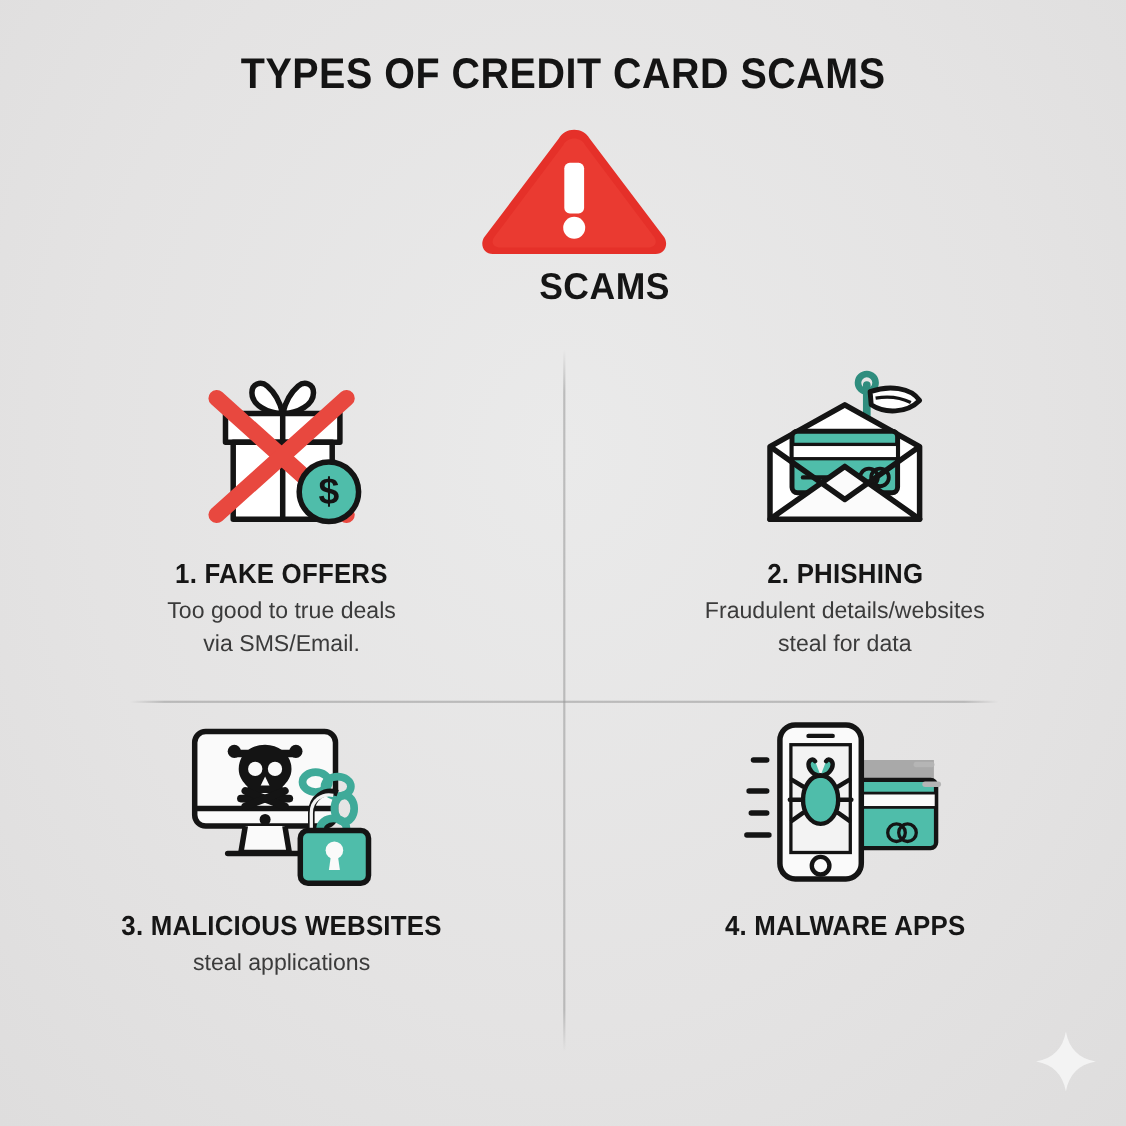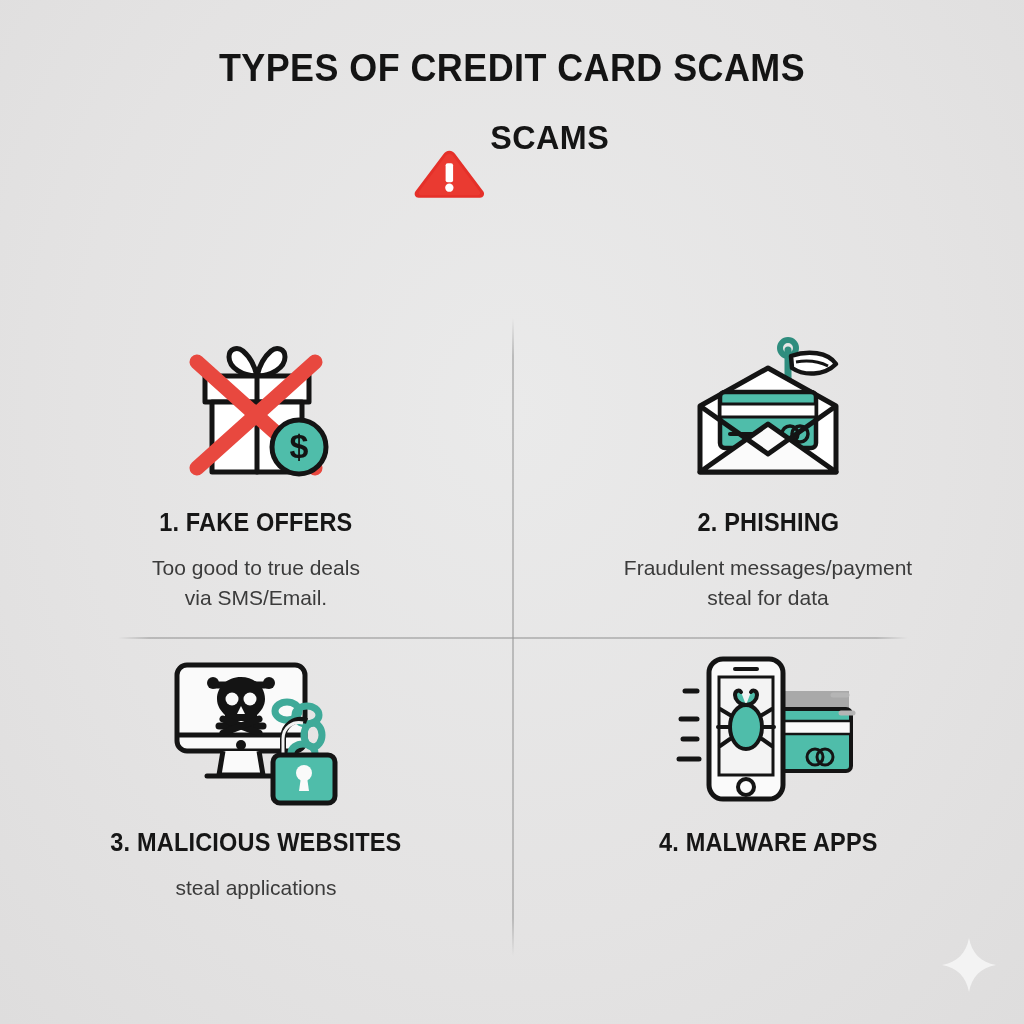--- a/index.html
+++ b/index.html
@@ -24,21 +24,21 @@
     font-weight:700;
     letter-spacing:.5px;
     color:#141414;
     transform:scaleX(.92);
     font-family:"Liberation Sans", sans-serif;
   }
   .hero{
     position:absolute; left:50%; top:112px;
     transform:translateX(-50%);
     width:200px; height:180px;
-    display:flex; flex-direction:row; align-items:flex-start;
+    display:flex; flex-direction:column; align-items:flex-end;
   }
   .hero-label{
     margin-top:6px;
     font-size:34px; font-weight:700; color:#151515;
     letter-spacing:.5px;
     transform:scaleX(.95);
   }
 
   
   .v-divider{
@@ -77,21 +77,21 @@
     height:150px; width:190px;
     display:flex; align-items:center; justify-content:center;
   }
   .cell-title{
     margin-top:24px;
     font-size:25px; font-weight:700; color:#161616;
     letter-spacing:.2px; text-align:center;
     transform:scaleX(.94);
   }
   .cell-desc{
-    margin-top:16px;
+    margin-top:4px;
     font-size:21px; color:#3b3b3b; line-height:1.42;
     text-align:center; max-width:330px;
   }
   .cell-desc span{ display:block; }
 
   
   .sparkle{
     position:absolute; right:26px; bottom:30px;
     width:58px; height:58px; opacity:.85;
   }
@@ -168,21 +168,21 @@
           <line x1="52" y1="102" x2="82" y2="102" stroke="#141414" stroke-width="4" stroke-linecap="round"></line>
           <circle cx="112" cy="102" r="8" fill="none" stroke="#141414" stroke-width="3.5"></circle>
           <circle cx="122" cy="102" r="8" fill="none" stroke="#141414" stroke-width="3.5"></circle>
 
           <path d="M22 140 L90 92 L158 140 Z" fill="#fbfbfb" stroke="#141414" stroke-width="5" stroke-linejoin="round"></path>
           <path d="M22 74 L90 122 L158 74" fill="none" stroke="#141414" stroke-width="5" stroke-linejoin="round"></path>
         </svg>
       </div>
       <div class="cell-title">2. PHISHING</div>
       <div class="cell-desc">
-        <span>Fraudulent messages/payment</span>
+        <span>Fraudulent details/websites</span>
         <span>steal for data</span>
       </div>
     </div>
 
     <div class="cell">
       <div class="cell-icon">
         <svg width="190" height="160" viewBox="0 0 190 160">
 
           <rect x="16" y="16" width="128" height="86" rx="10" fill="#fafafa" stroke="#141414" stroke-width="5"></rect>
           <path d="M16 86 L144 86" stroke="#141414" stroke-width="5"></path>

